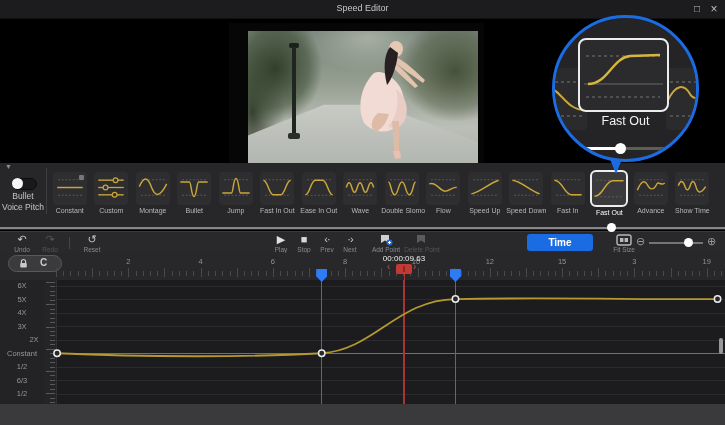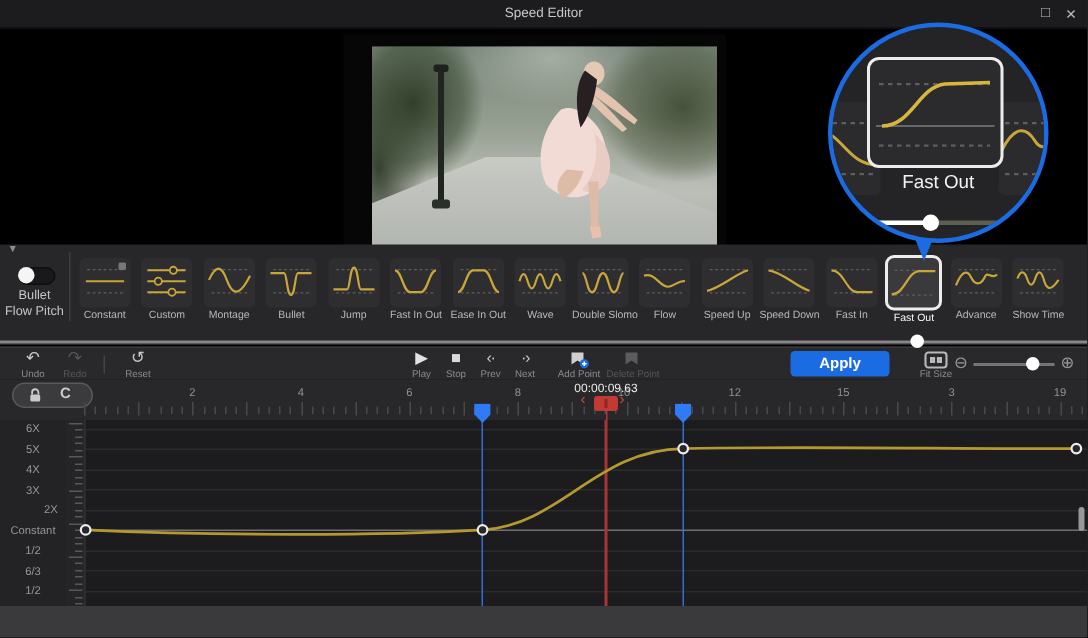--- a/index.html
+++ b/index.html
@@ -120,21 +120,21 @@
       </svg>
     </div>
   </div>
 
   <div class="band"></div>
   <span class="dd">▼</span>
   <div class="toggle">
       <div class="knob"></div>
     </div>
   <div class="vp" style="top:191px">Bullet</div>
-  <div class="vp" style="top:202px">Flow Pitch</div>
+  <div class="vp" style="top:202px">Voice Pitch</div>
   <div class="divider"></div>
   <div id="preset-row">
       <div class="cell" style="left: 49.3px;">
         <div class="thumb">
           <svg width="32" height="31" viewBox="0 0 34 34" style="display:block;margin:auto">
             <line x1="4" y1="8.5" x2="30" y2="8.5" stroke="#5e5e60" stroke-width="1" stroke-dasharray="2 2"></line>
             <line x1="4" y1="25.5" x2="30" y2="25.5" stroke="#5e5e60" stroke-width="1" stroke-dasharray="2 2"></line>
             <path d="M3,17 L31,17" fill="none" stroke="#c9a63a" stroke-width="1.6"></path>
           </svg>
           <div class="badge"></div>
@@ -371,21 +371,21 @@
       <div class="tlabel">Add Point</div>
     </div>
     <div class="titem dis" style="left:398px;width:48px">
       <div class="ticon">
         <svg width="14" height="12" viewBox="0 0 14 12" style="margin-top:1px">
           <path d="M2,1 h8 v8 l-4,-2.6 -4,2.6 z" fill="#5b5b5e"></path>
         </svg>
       </div>
       <div class="tlabel">Delete Point</div>
     </div>
-    <div class="apply">Apply</div>
+    <div class="apply">Time</div>
     <div class="titem" style="left:609px;width:30px">
       <div class="ticon">
         <svg width="16" height="12" viewBox="0 0 16 12" style="margin-top:1px">
           <rect x="1" y="1" width="14" height="10" rx="2" fill="none" stroke="#b9b9bb" stroke-width="1.4"></rect>
           <rect x="4" y="4" width="3.4" height="4" fill="#b9b9bb"></rect>
           <rect x="8.6" y="4" width="3.4" height="4" fill="#b9b9bb"></rect>
         </svg>
       </div>
       <div class="tlabel">Fit Size</div>
     </div>

